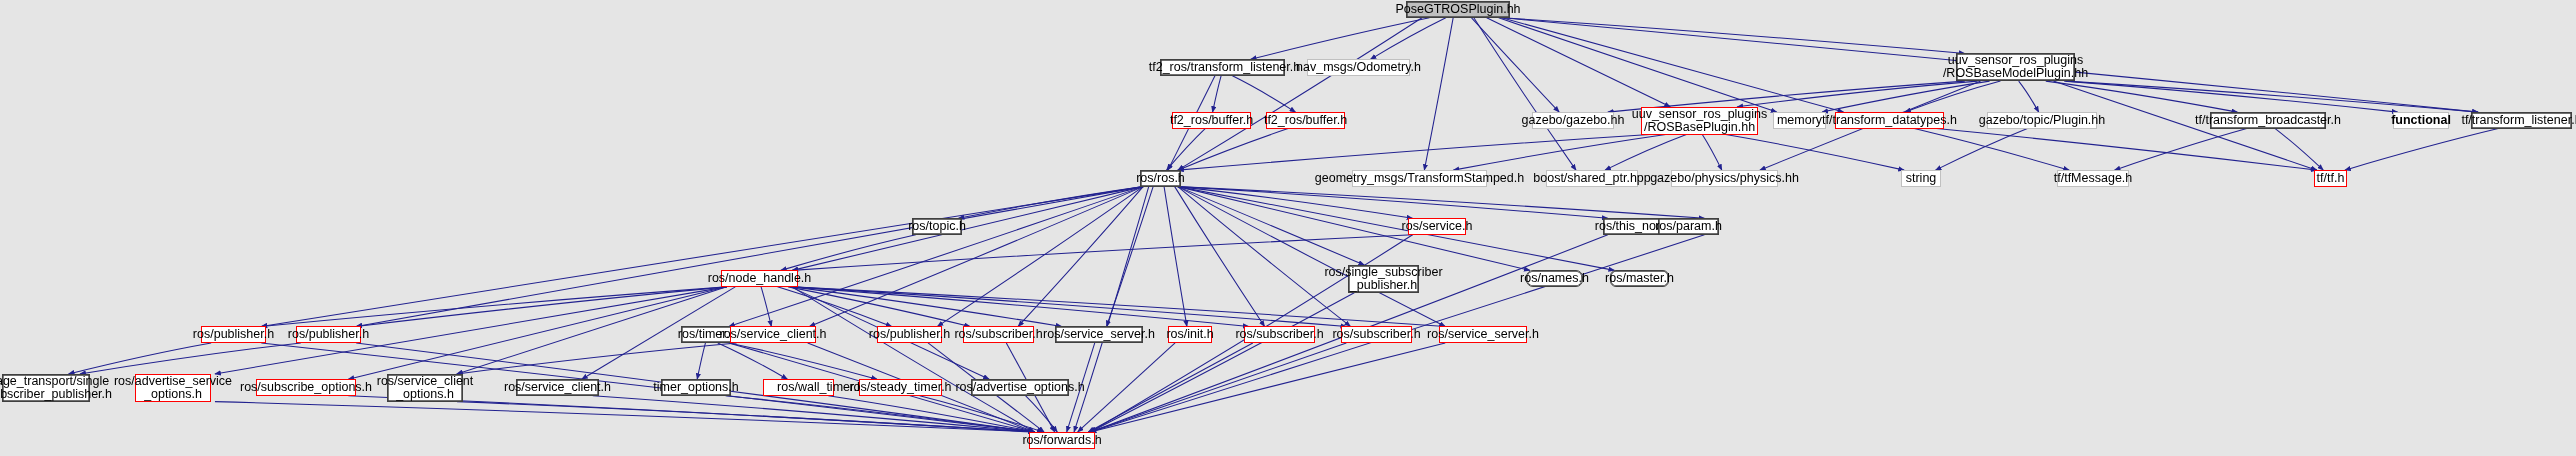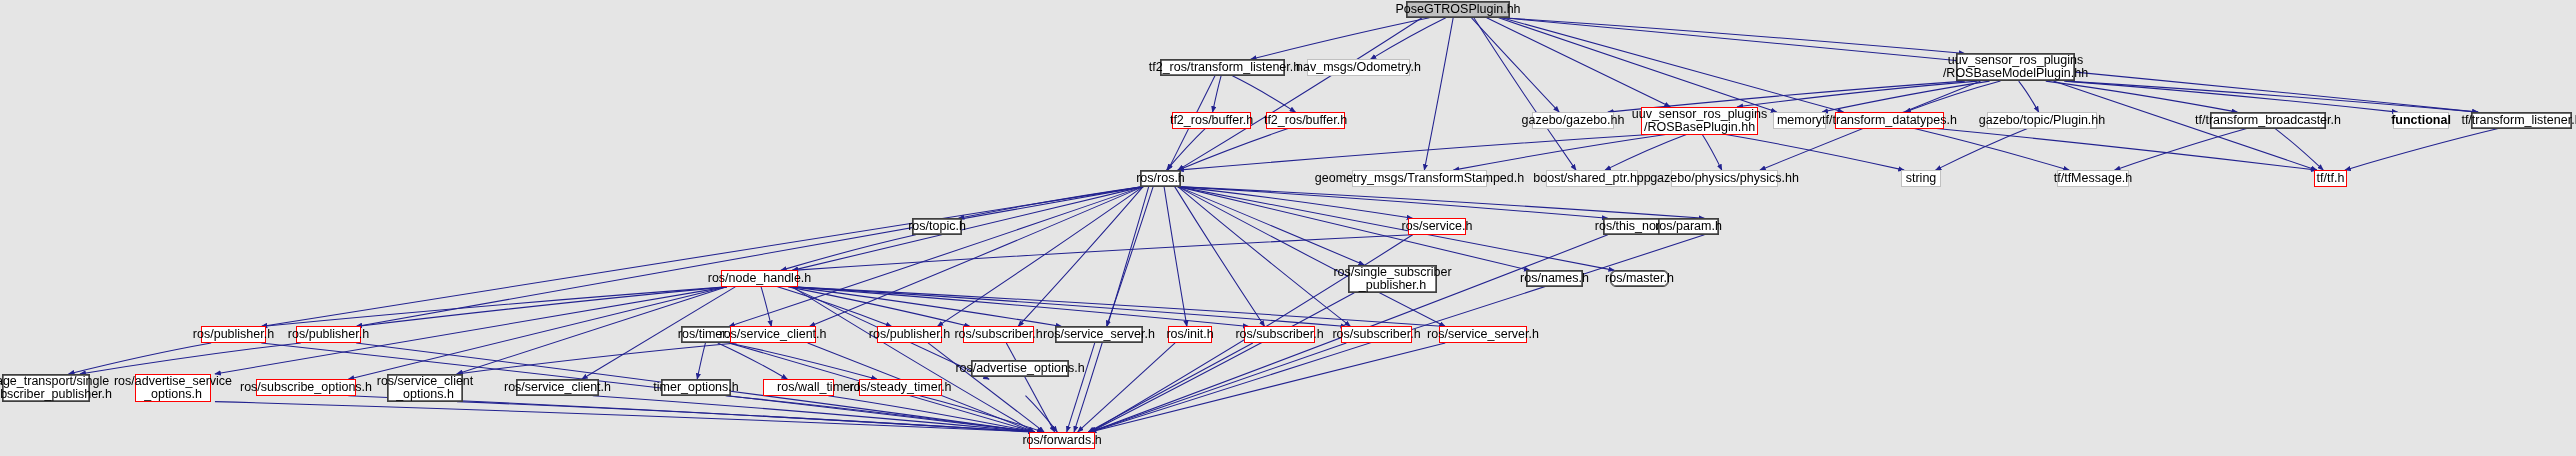--- a/index.html
+++ b/index.html
@@ -192,23 +192,23 @@
       <div class="node grey" style="left: 1546px; top: 170px; width: 92px; height: 16.5px;">boost/shared_ptr.hpp</div>
       <div class="node grey" style="left: 1671px; top: 170px; width: 107px; height: 16.5px;">gazebo/physics/physics.hh</div>
       <div class="node grey" style="left: 1901px; top: 170px; width: 40px; height: 16.5px;">string</div>
       <div class="node grey" style="left: 2057px; top: 170px; width: 72px; height: 16.5px;">tf/tfMessage.h</div>
       <div class="node red" style="left: 2314px; top: 170px; width: 33px; height: 16.5px;">tf/tf.h</div>
       <div class="node black" style="left: 912px; top: 218px; width: 50px; height: 16.5px;">ros/topic.h</div>
       <div class="node red" style="left: 1408px; top: 218px; width: 58px; height: 16.5px;">ros/service.h</div>
       <div class="node black" style="left: 1603px; top: 218px; width: 69px; height: 16.5px;">ros/this_node.h</div>
       <div class="node black" style="left: 1640px; top: 218px; width: 61px; height: 16.5px; margin-left: 18px;">ros/param.h</div>
       <div class="node red" style="left: 721px; top: 270px; width: 77px; height: 16.5px;">ros/node_handle.h</div>
-      <div class="node black" style="left: 1348px; top: 265px; width: 89px; height: 28px;">ros/single_subscriber
+      <div class="node black" style="left: 1348px; top: 265px; width: 71px; height: 28px;">ros/single_subscriber
 _publisher.h</div>
-      <div class="node black" style="left: 1526px; top: 270px; width: 57px; height: 16.5px;">ros/names.h</div>
+      <div class="node black" style="left: 1526px; top: 270px; width: 57px; height: 16.5px; border-radius: 7px;">ros/names.h</div>
       <div class="node black" style="left: 1610px; top: 270px; width: 59px; height: 16.5px; border-radius: 6px;">ros/master.h</div>
       <div class="node red" style="left: 201px; top: 326px; width: 65px; height: 16.5px;">ros/publisher.h</div>
       <div class="node red" style="left: 296px; top: 326px; width: 65px; height: 16.5px;">ros/publisher.h</div>
       <div class="node black" style="left: 681px; top: 326px; width: 52px; height: 16.5px;">ros/timer.h</div>
       <div class="node red" style="left: 730px; top: 326px; width: 86px; height: 16.5px;">ros/service_client.h</div>
       <div class="node red" style="left: 877px; top: 326px; width: 65px; height: 16.5px;">ros/publisher.h</div>
       <div class="node red" style="left: 963px; top: 326px; width: 71px; height: 16.5px;">ros/subscriber.h</div>
       <div class="node black" style="left: 1055px; top: 326px; width: 88px; height: 16.5px;">ros/service_server.h</div>
       <div class="node red" style="left: 1168px; top: 326px; width: 44px; height: 16.5px;">ros/init.h</div>
       <div class="node red" style="left: 1244px; top: 326px; width: 71px; height: 16.5px;">ros/subscriber.h</div>
@@ -218,17 +218,17 @@
 _subscriber_publisher.h</div>
       <div class="node red" style="left: 135px; top: 374px; width: 76px; height: 28px;">ros/advertise_service
 _options.h</div>
       <div class="node red" style="left: 256px; top: 379px; width: 100px; height: 16.5px;">ros/subscribe_options.h</div>
       <div class="node black" style="left: 387px; top: 374px; width: 76px; height: 28px;">ros/service_client
 _options.h</div>
       <div class="node black" style="left: 516px; top: 379px; width: 83px; height: 16.5px;">ros/service_client.h</div>
       <div class="node black" style="left: 661px; top: 379px; width: 70px; height: 16.5px;">timer_options.h</div>
       <div class="node red" style="left: 763px; top: 379px; width: 71px; height: 16.5px; padding-left: 48px;">ros/wall_timer.h</div>
       <div class="node red" style="left: 859px; top: 379px; width: 83px; height: 16.5px;">ros/steady_timer.h</div>
-      <div class="node black" style="left: 971px; top: 360px; width: 98px; height: 16.5px;">ros/advertise_options.h</div>
+      <div class="node black" style="left: 971px; top: 379px; width: 98px; height: 16.5px;">ros/advertise_options.h</div>
       <div class="node red" style="left: 1029px; top: 432px; width: 66px; height: 16.5px;">ros/forwards.h</div>
     </div>
 </div>
 
 
 </body></html>

